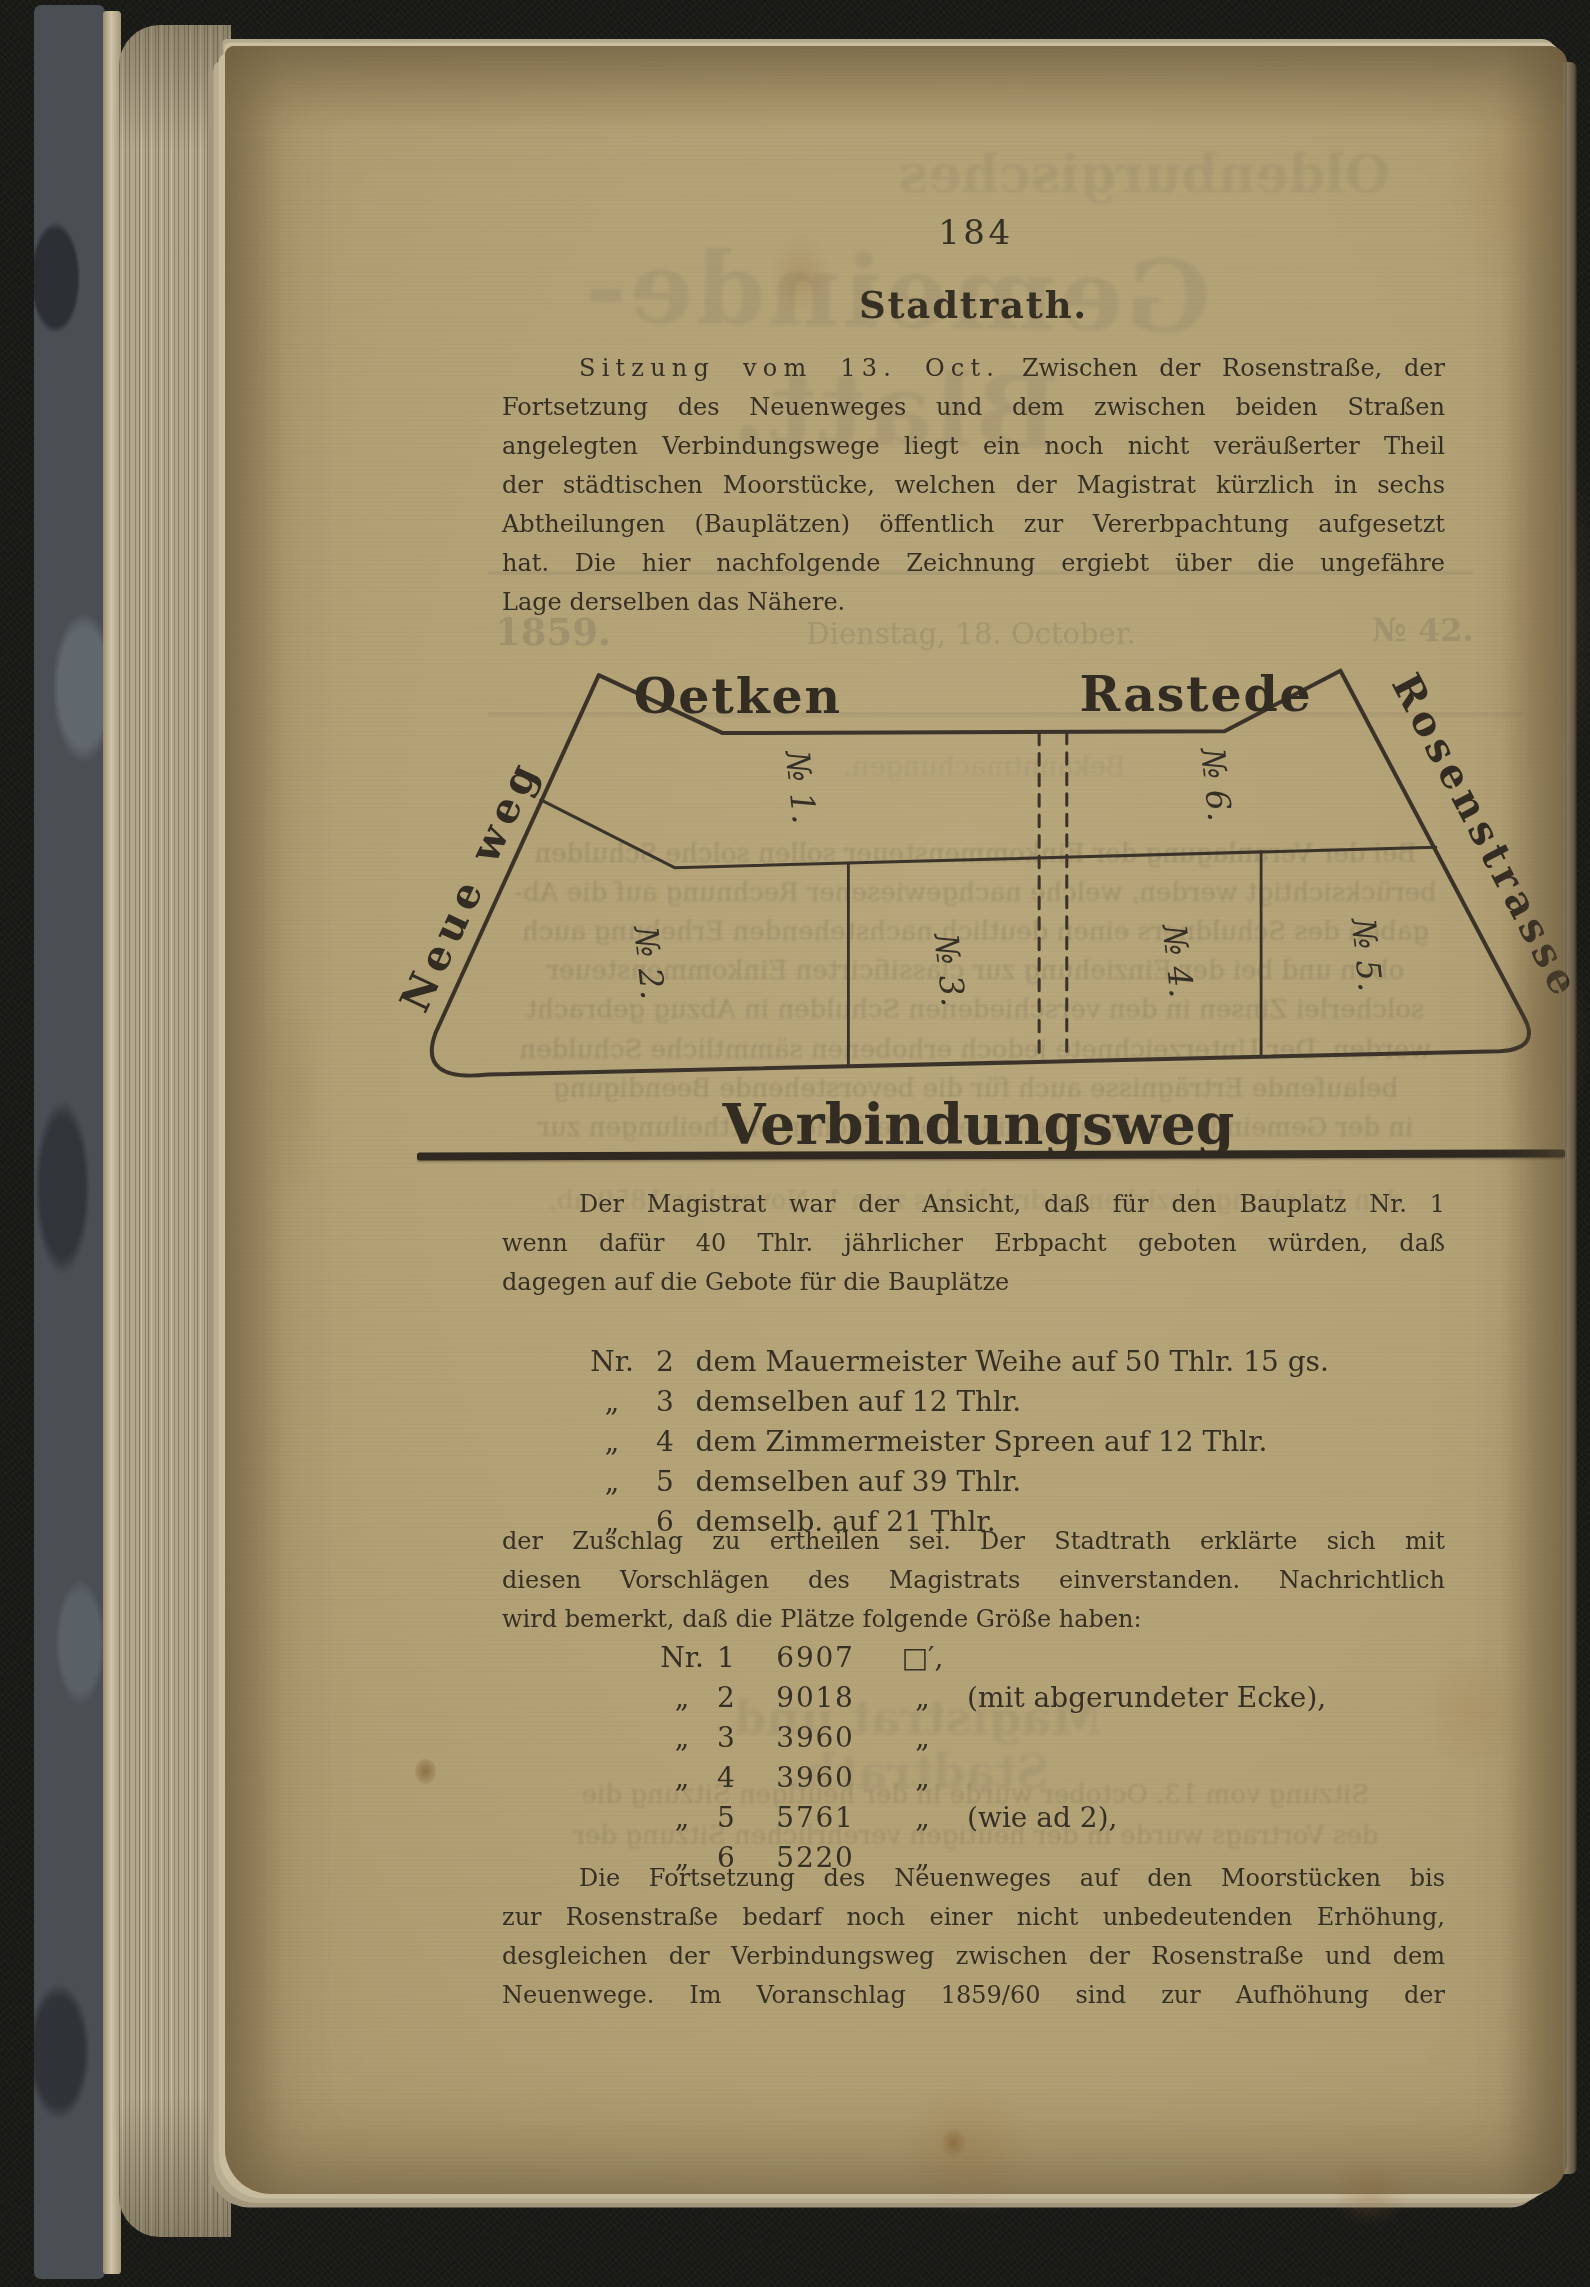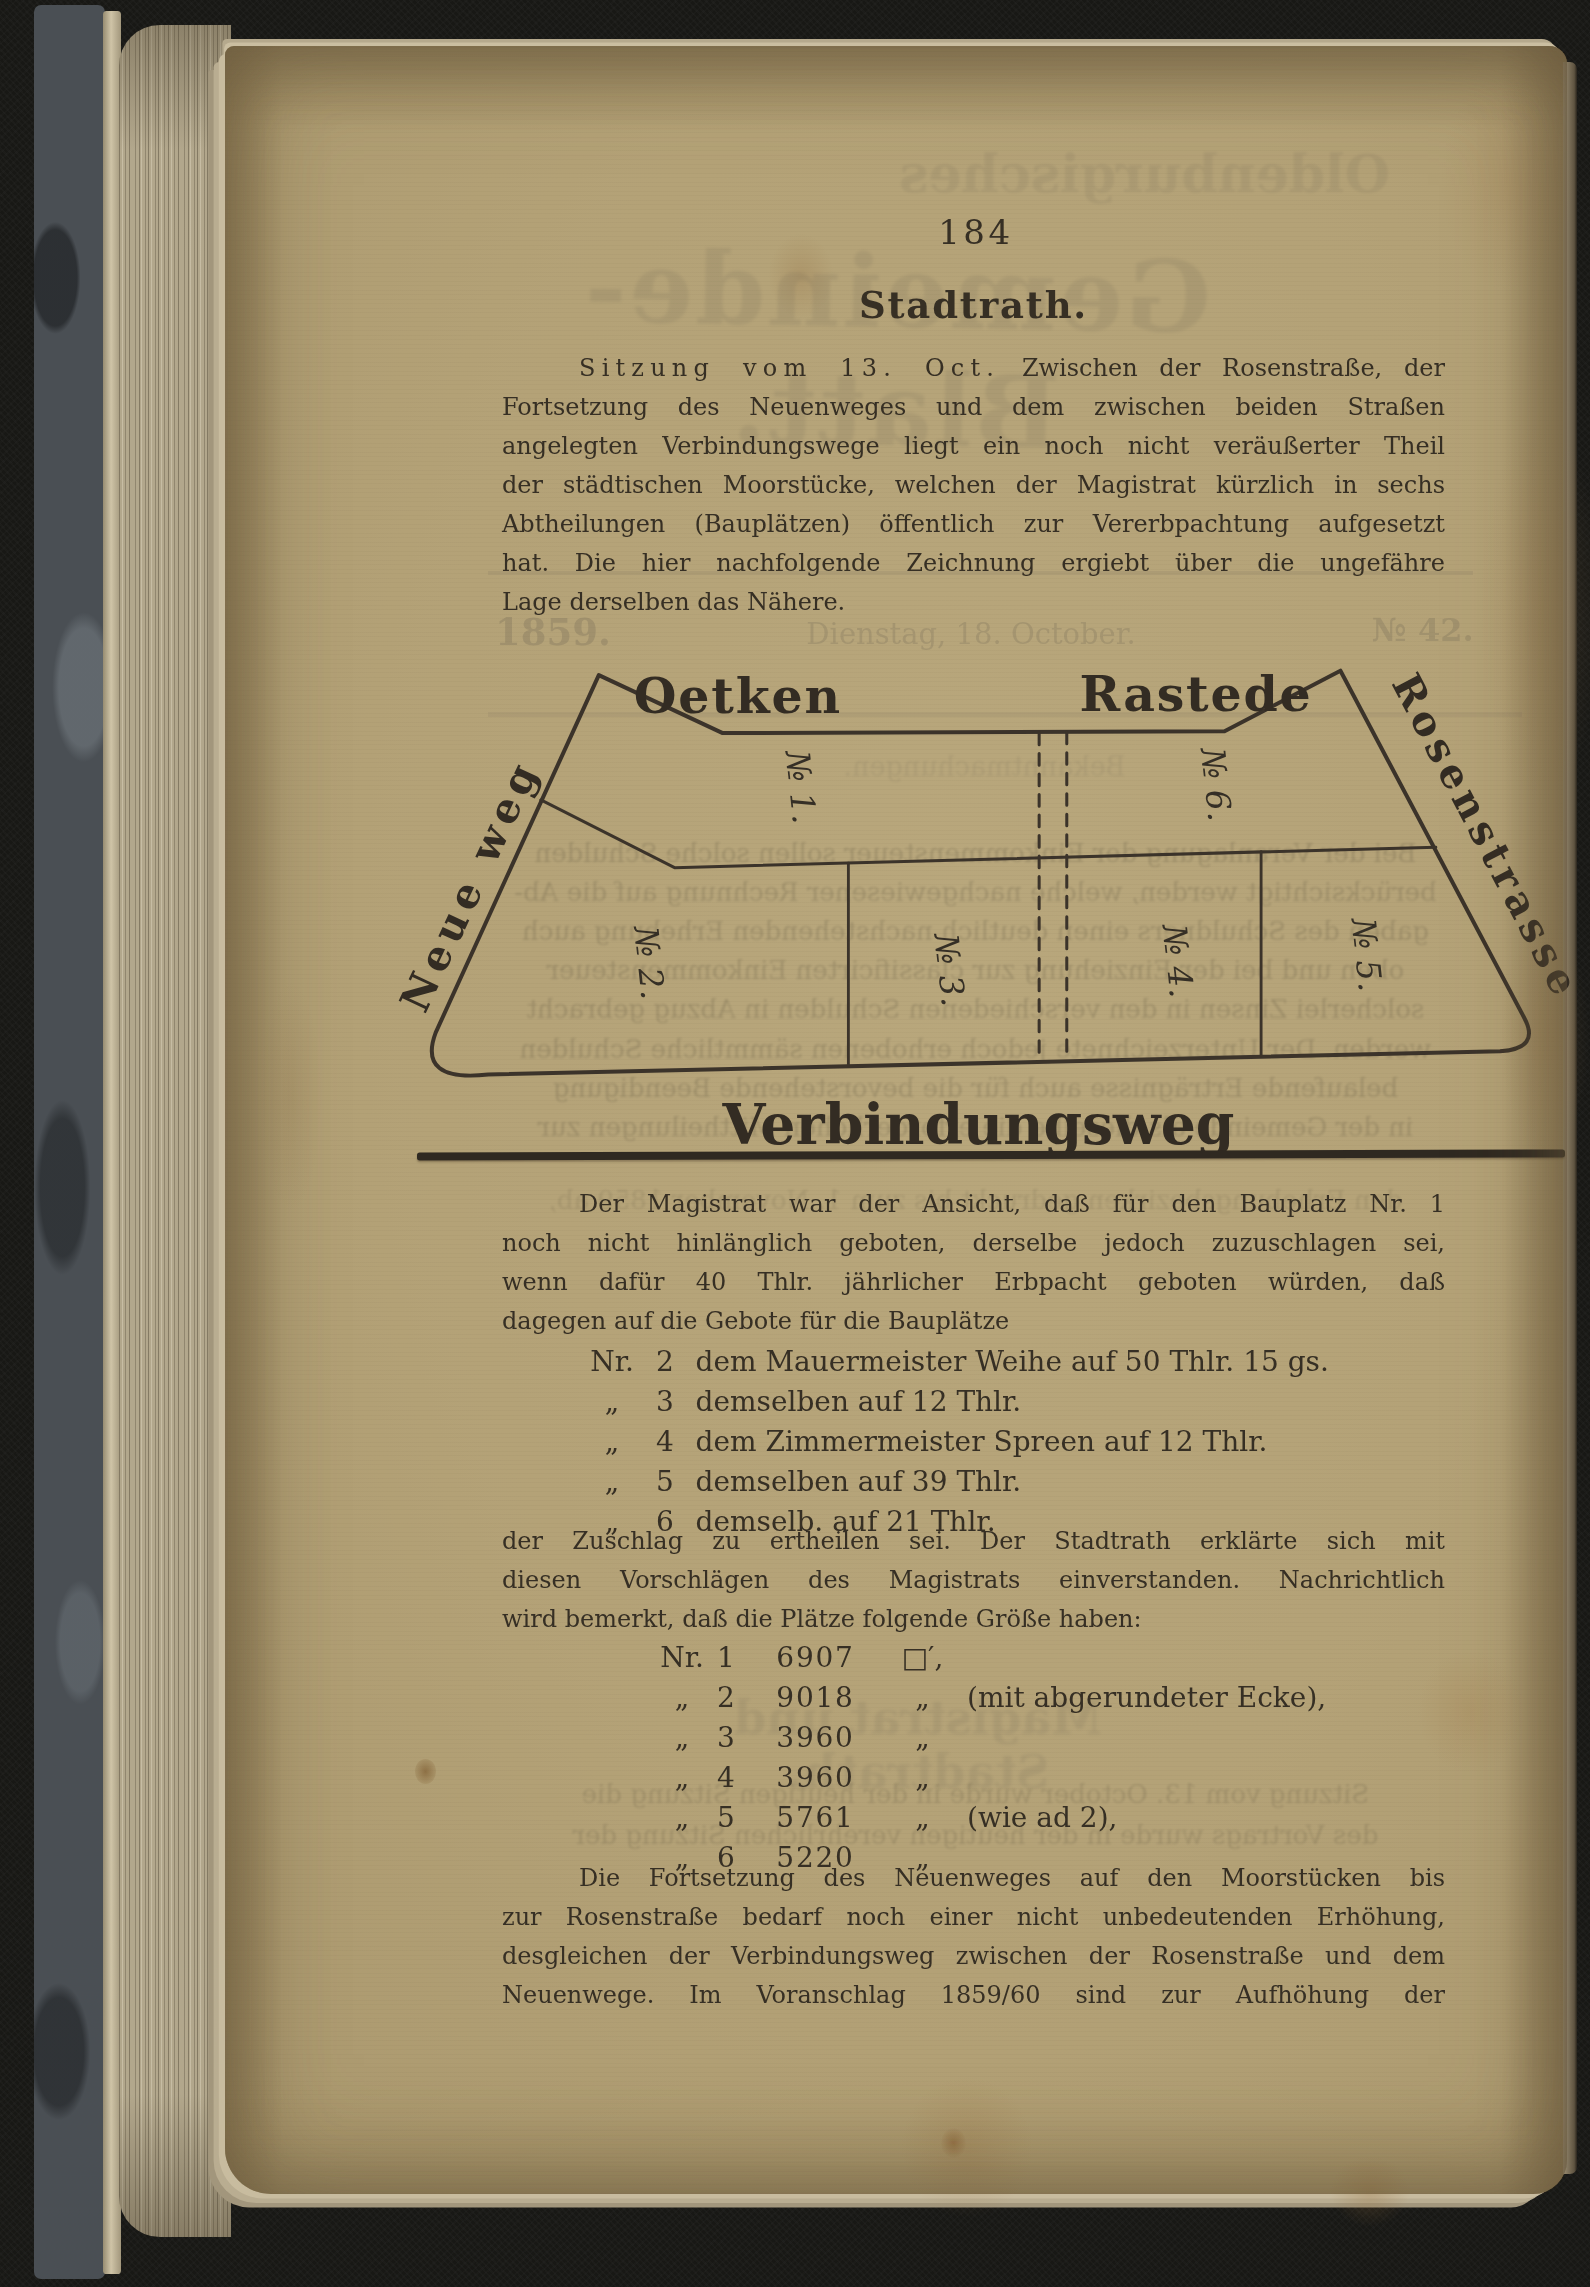--- a/index.html
+++ b/index.html
@@ -163,21 +163,20 @@
       <text transform="translate(1309,1080) rotate(84)">№ 4.</text>
       <text transform="translate(1521,1073) rotate(84)">№ 5.</text>
       <text transform="translate(1352,882) rotate(84)">№ 6.</text>
     </g>
   </svg>
 
   <div class="abs thick-rule"></div>
 
   <div class="abs ink para" style="left:502px;top:1185px;width:943px;">
     <div class="ln indent">Der Magistrat war der Ansicht, daß für den Bauplatz Nr. 1</div>
-    <div class="ln">noch nicht hinlänglich geboten, derselbe jedoch zuzuschlagen sei,</div>
     <div class="ln">wenn dafür 40 Thlr. jährlicher Erbpacht geboten würden, daß</div>
     <div class="ln last">dagegen auf die Gebote für die Bauplätze</div>
   </div>
 
   <div class="abs ink" style="left:577px;top:1342px;">
     <div class="row">
       <span class="mark">Nr.</span>
         <span class="num">2</span>
         <span class="txt">dem Mauermeister Weihe auf 50 Thlr. 15 gs.</span>
     </div>

